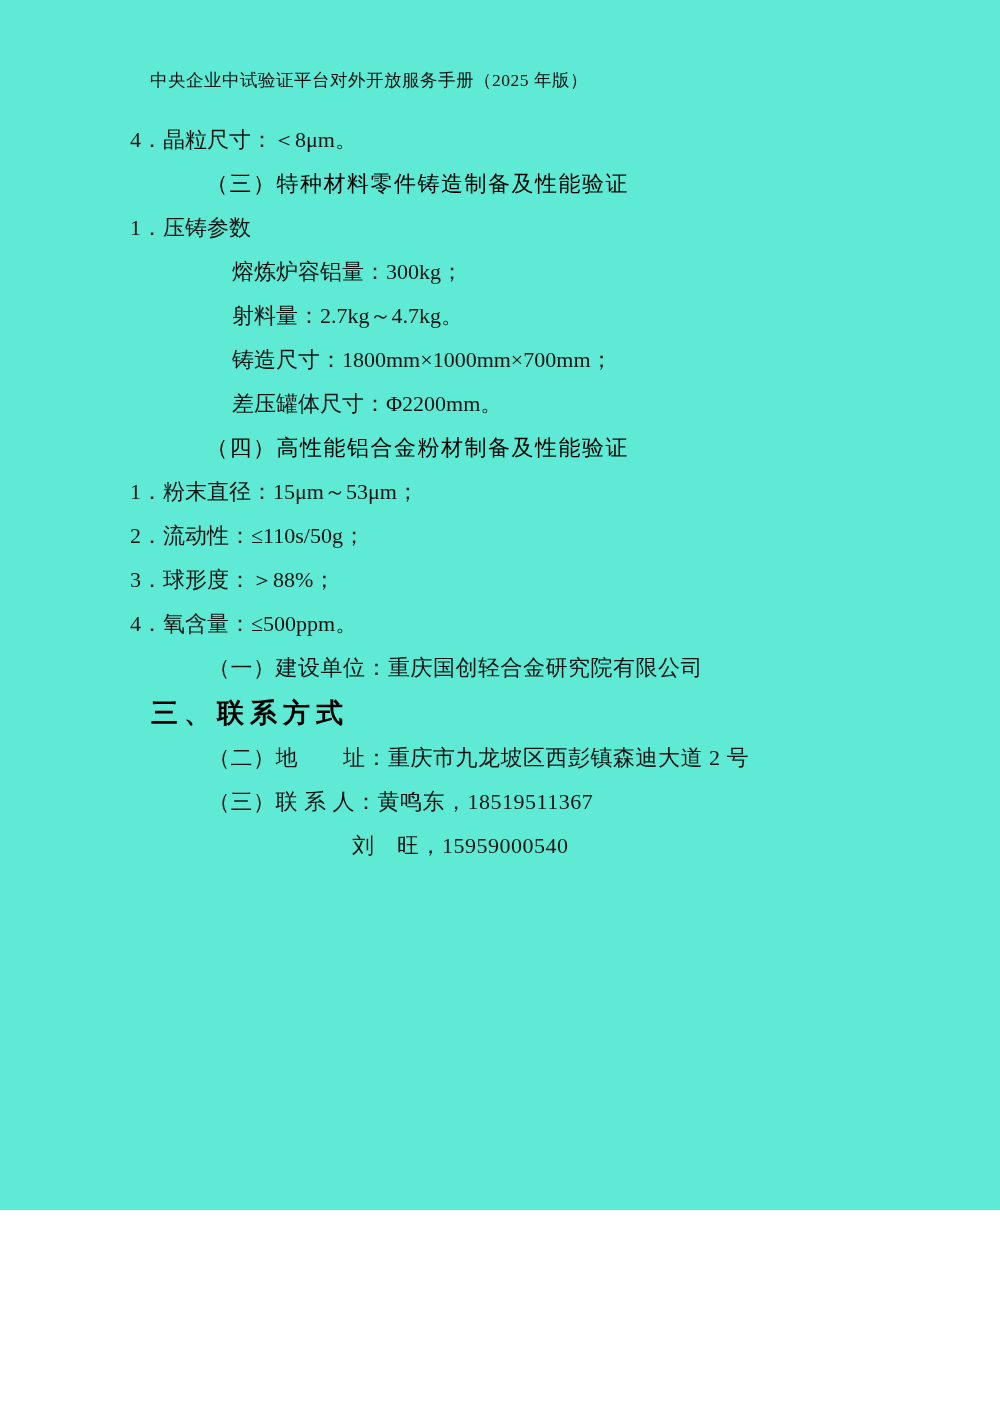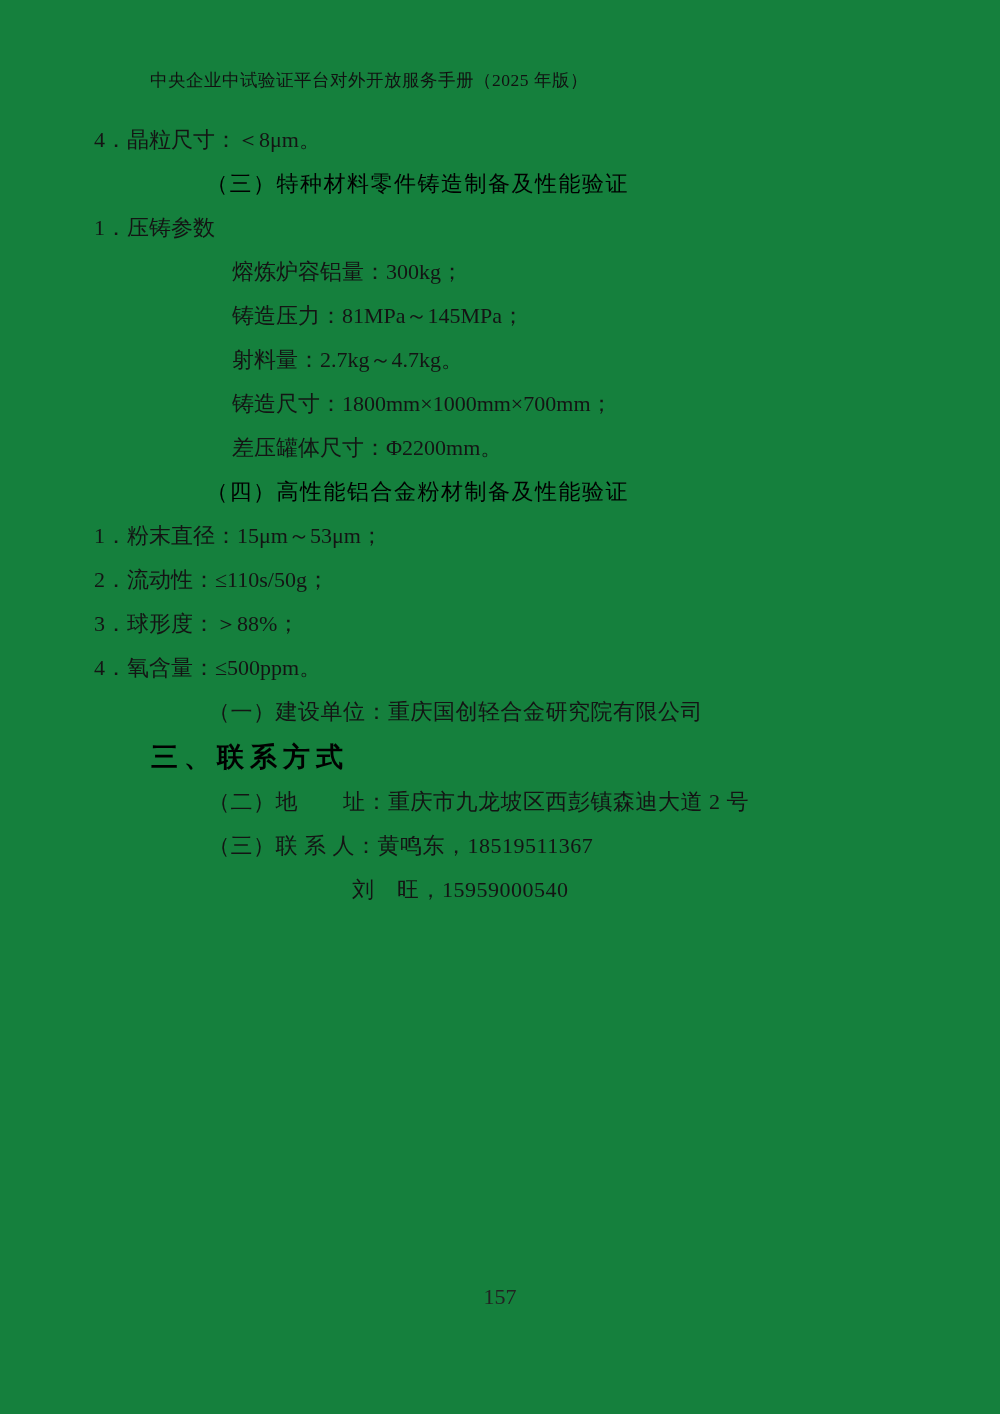--- a/index.html
+++ b/index.html
@@ -3,22 +3,22 @@
 <meta charset="utf-8">
 <style>
   html, body {
     margin: 0;
     padding: 0;
     background: #ffffff;
   }
   .page {
     position: relative;
     width: 1000px;
-    height: 1414px;
-    background: #15803d;
+    height: 1210px;
+    background: #5eead4;
     color: #000000;
     font-family: "Liberation Serif", "DejaVu Serif", serif;
     overflow: hidden;
   }
   .page-header {
     position: absolute;
     left: 150px;
     top: 68px;
     font-size: 17.5px;
     letter-spacing: 0.5px;
@@ -31,21 +31,21 @@
     top: 118px;
     right: 0;
   }
   .line {
     height: 44px;
     line-height: 44px;
     font-size: 22px;
     white-space: pre;
     color: #141414;
   }
-  .line.item    { padding-left: 94px; }
+  .line.item    { padding-left: 94px; margin-left: 36px; }
   .line.sub     { padding-left: 232px; }
   .line.heading { padding-left: 206px; font-weight: normal; letter-spacing: 1.5px; color: #000; }
   .line.section {
     padding-left: 151px;
     font-weight: bold;
     font-size: 27px;
     letter-spacing: 6px;
     height: 46px;
     line-height: 46px;
     color: #000;
@@ -66,21 +66,20 @@
 <body>
 
 <div class="page">
   <div class="page-header">中央企业中试验证平台对外开放服务手册（2025 年版）</div>
 
   <div class="doc-body">
       <div class="line item">4．晶粒尺寸：＜8μm。</div>
       <div class="line heading">（三）特种材料零件铸造制备及性能验证</div>
       <div class="line item">1．压铸参数</div>
       <div class="line sub">熔炼炉容铝量：300kg；</div>
-      <div class="line sub">铸造压力：81MPa～145MPa；</div>
       <div class="line sub">射料量：2.7kg～4.7kg。</div>
       <div class="line sub">铸造尺寸：1800mm×1000mm×700mm；</div>
       <div class="line sub">差压罐体尺寸：Φ2200mm。</div>
       <div class="line heading">（四）高性能铝合金粉材制备及性能验证</div>
       <div class="line item">1．粉末直径：15μm～53μm；</div>
       <div class="line item">2．流动性：≤110s/50g；</div>
       <div class="line item">3．球形度：＞88%；</div>
       <div class="line item">4．氧含量：≤500ppm。</div>
       <div class="line contact">（一）建设单位：重庆国创轻合金研究院有限公司</div>
       <div class="line section">三、联系方式</div>

